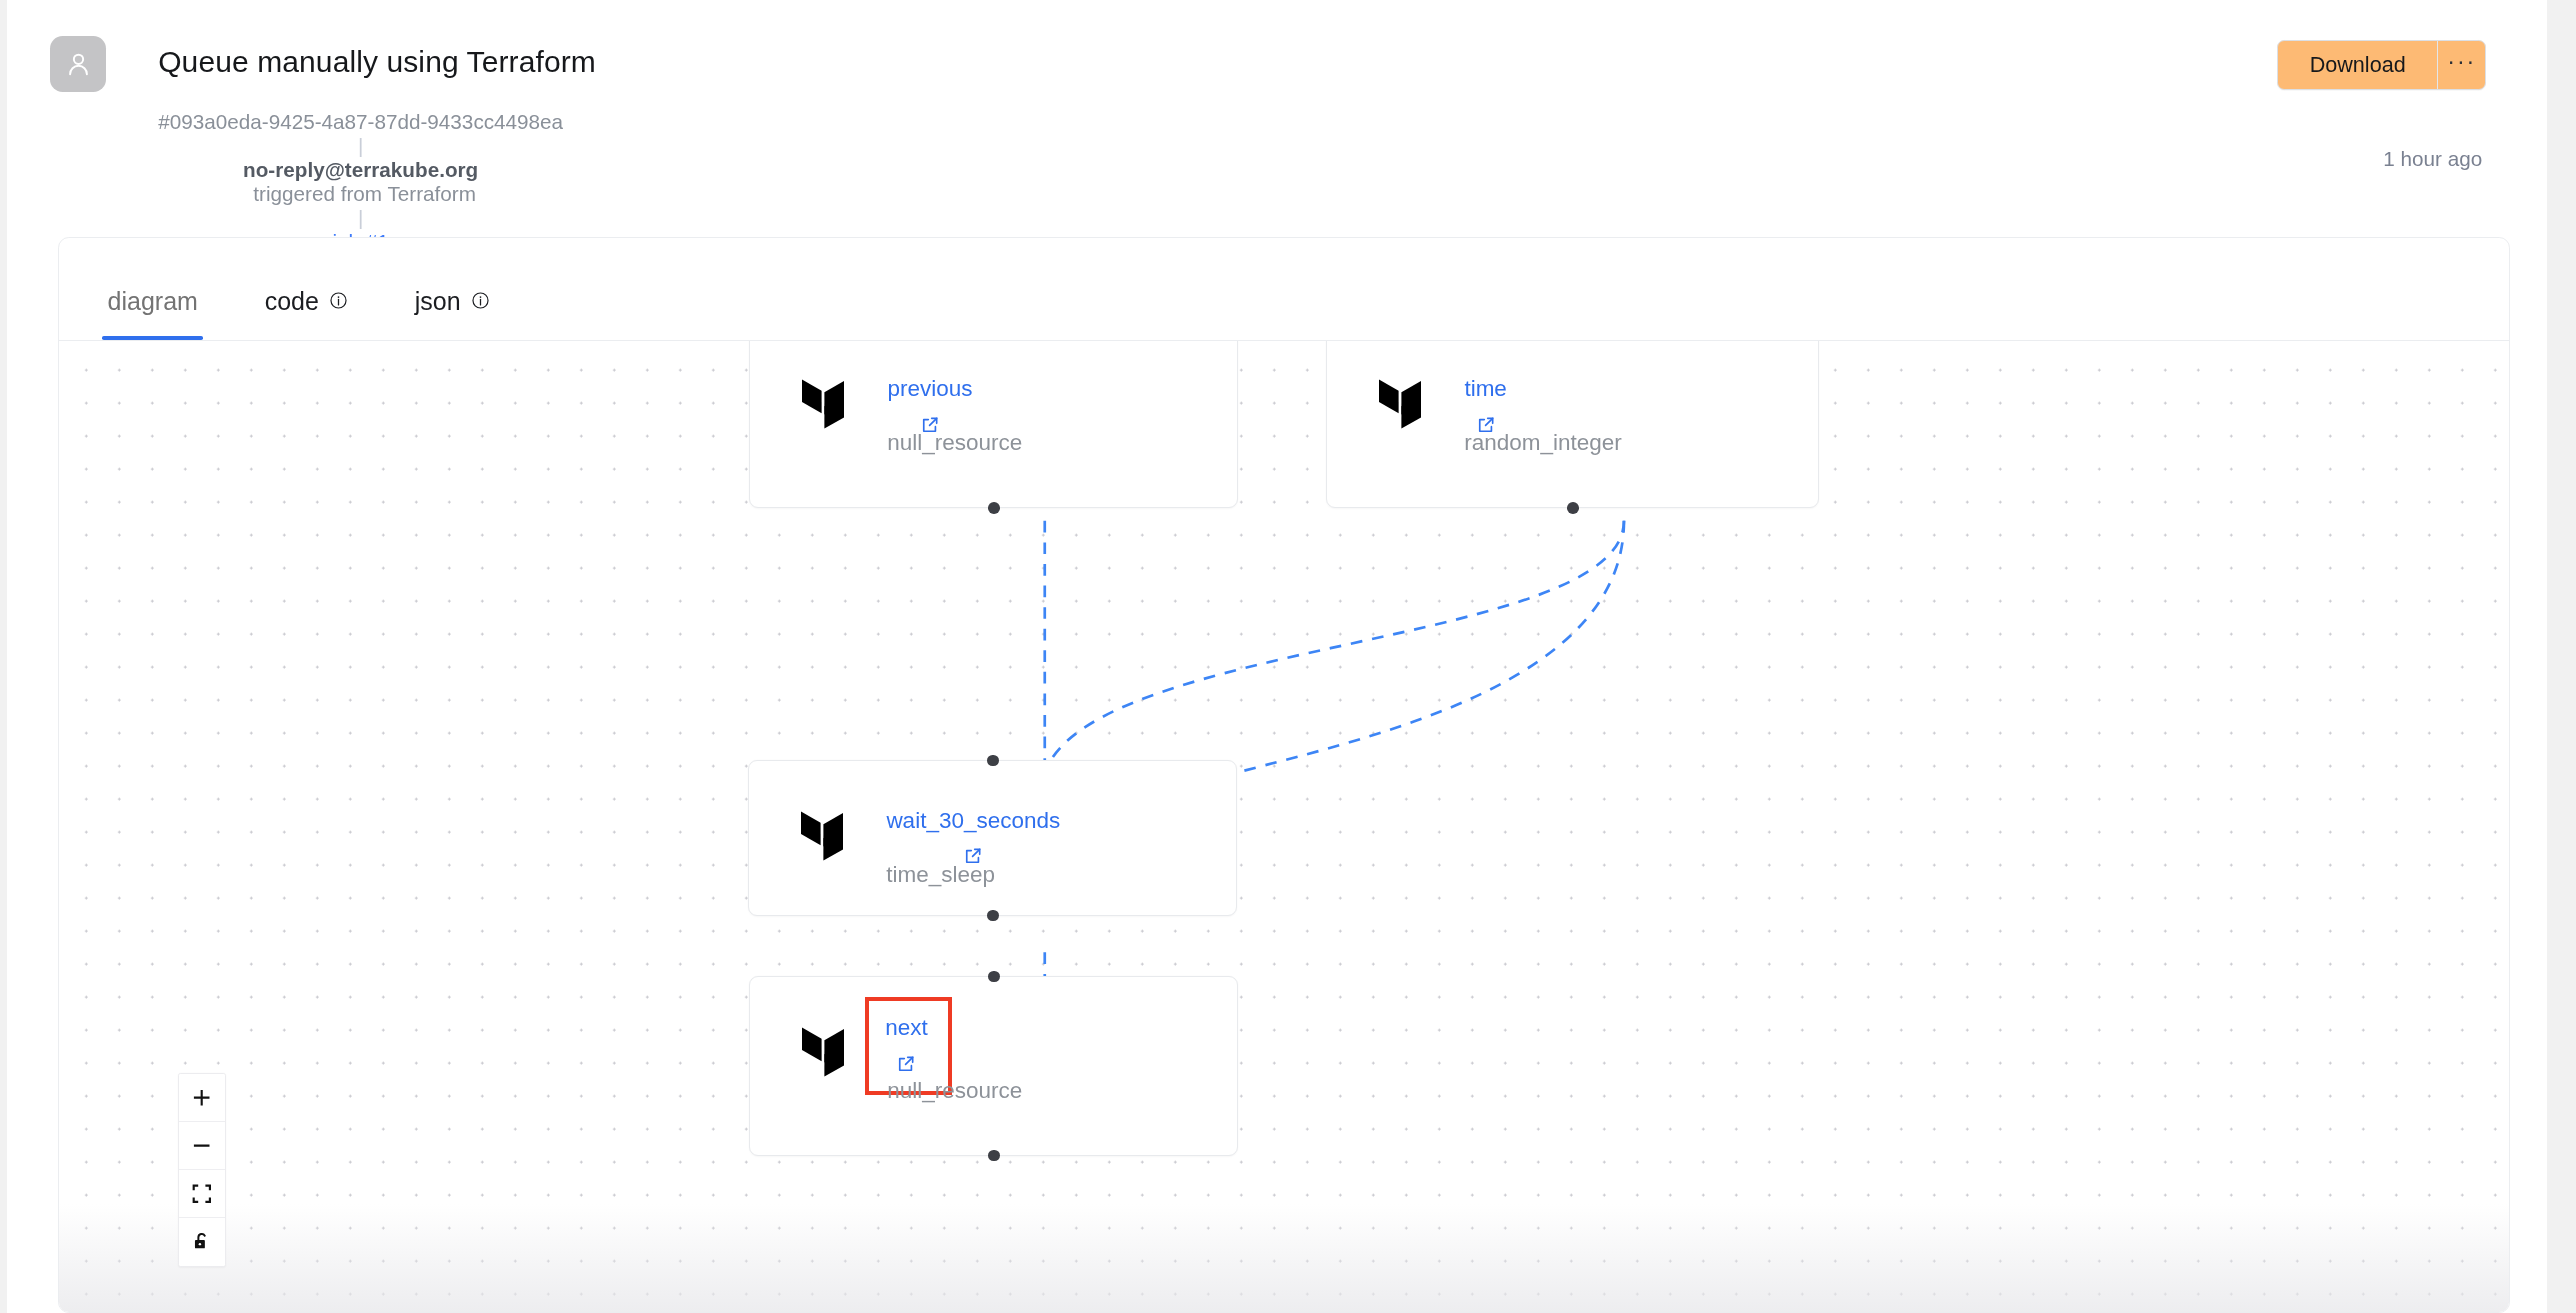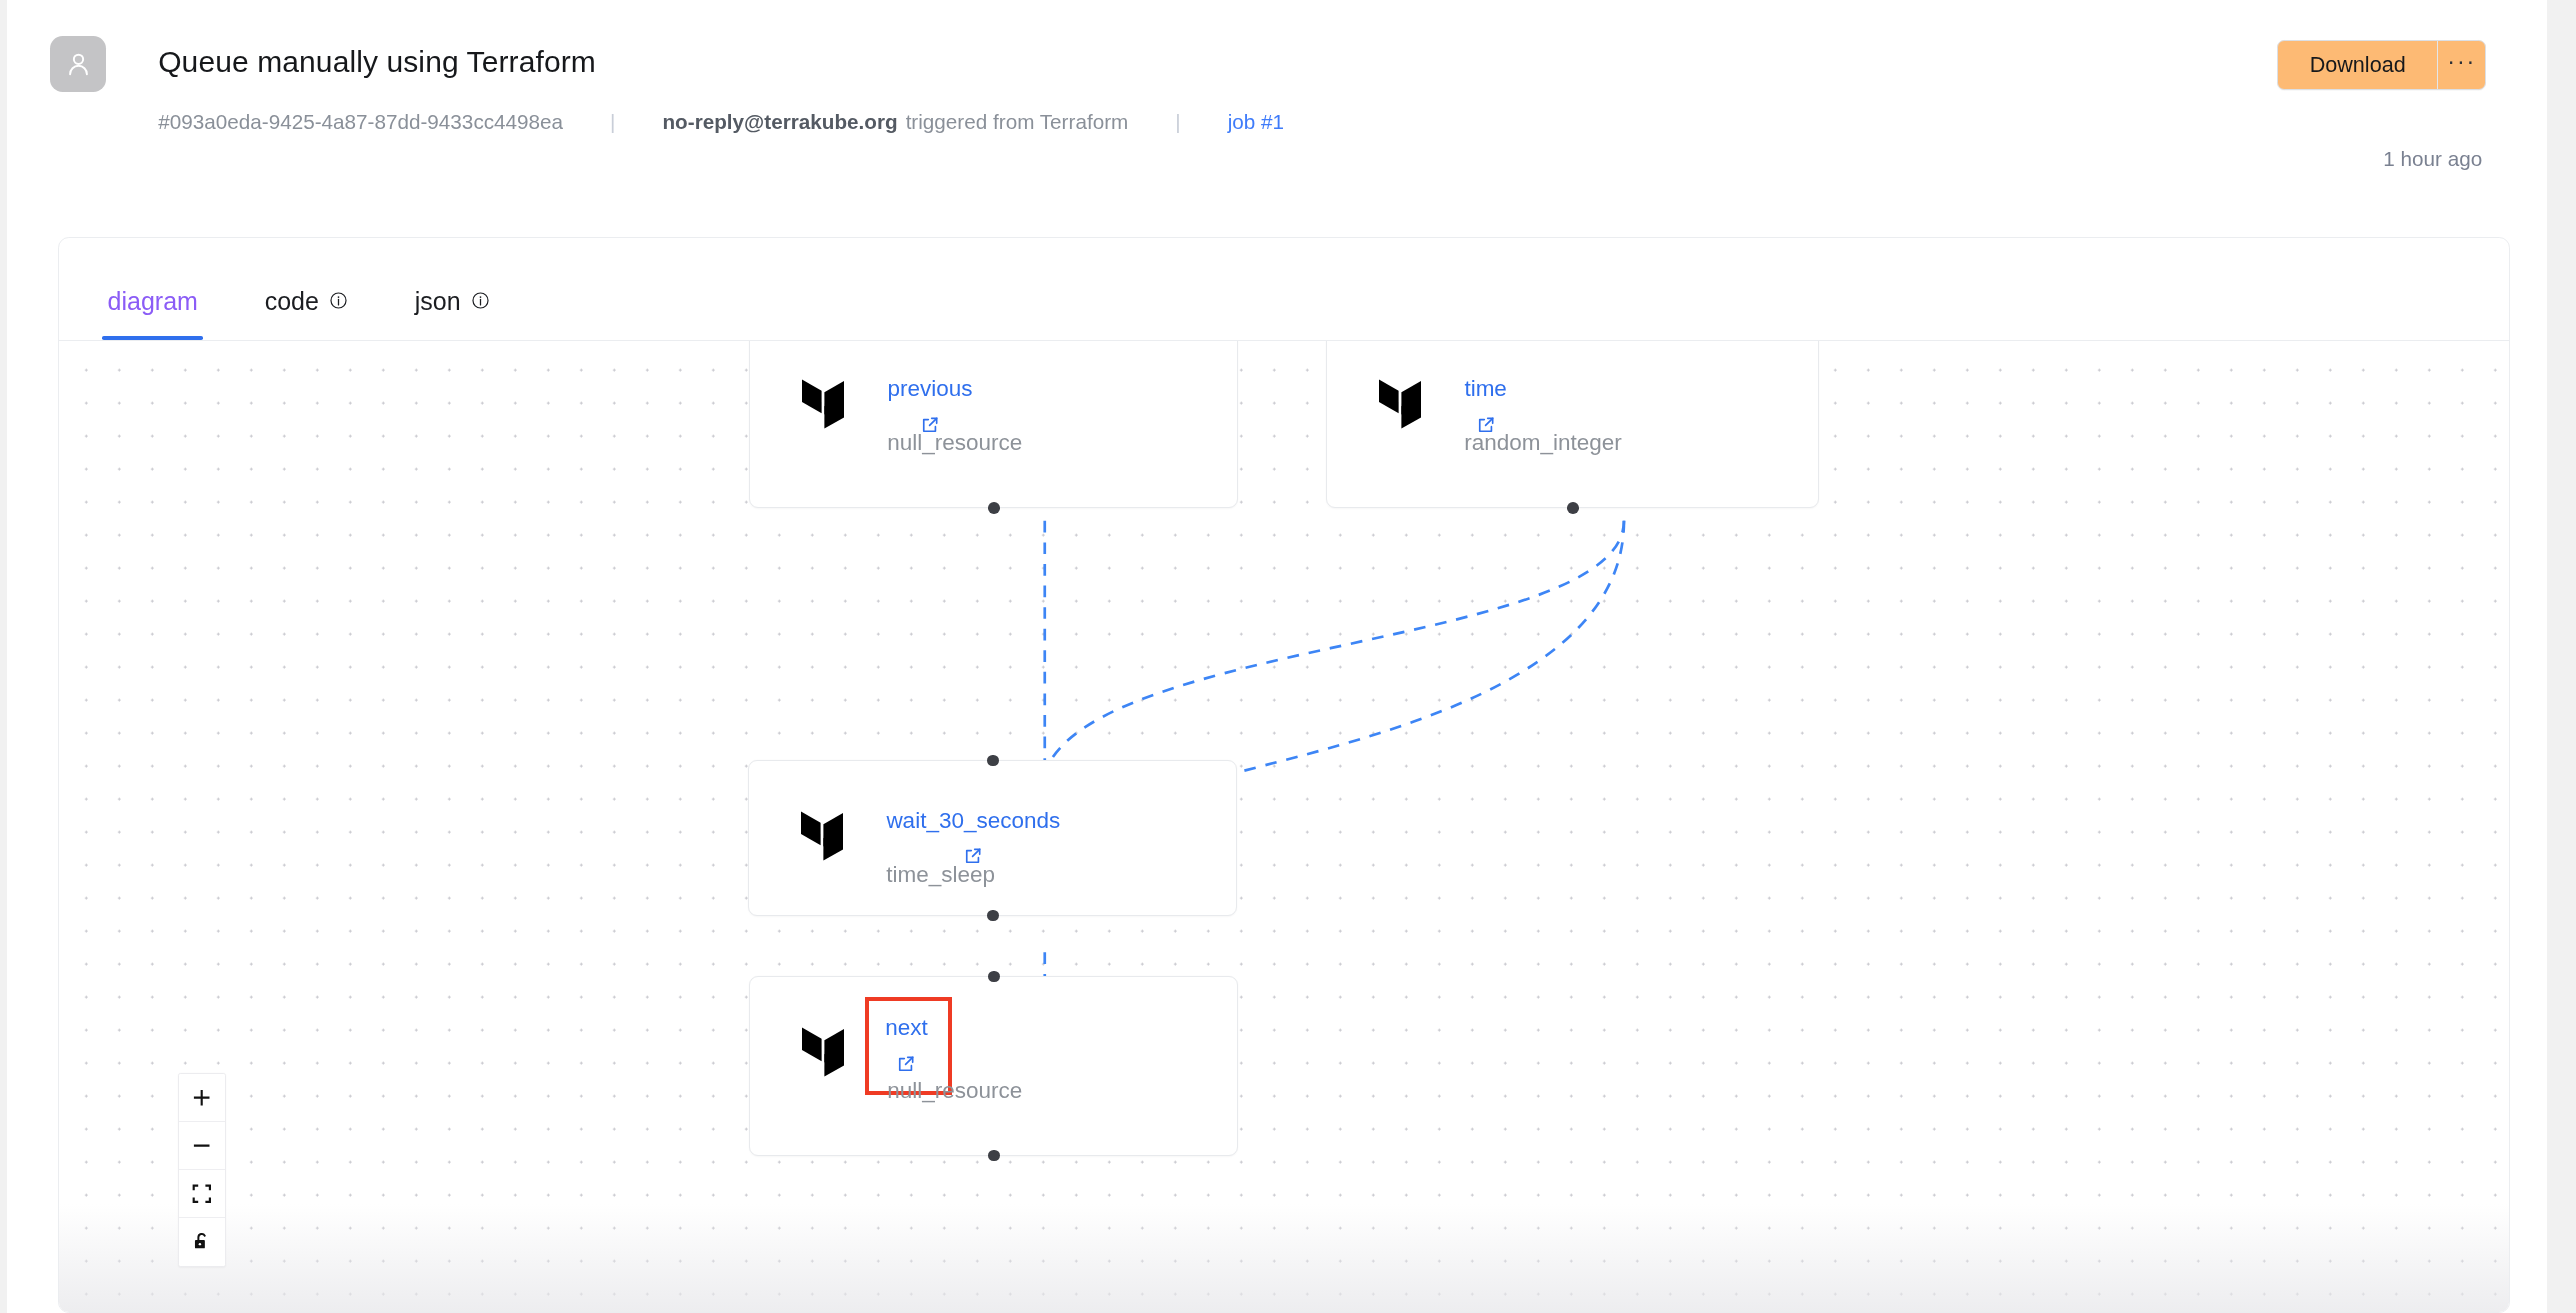--- a/index.html
+++ b/index.html
@@ -25,21 +25,21 @@
   }
   .avatar svg { display:block; }
   .title {
     position: absolute; left: 151px; top: 45px;
     font-size: 30px; color: #16181b; letter-spacing: 0.1px;
     font-weight: 400; white-space: nowrap;
   }
   .meta {
     position: absolute; left: 151px; top: 110px;
     font-size: 20.7px; color: #7a8191; white-space: nowrap;
-    display: flex; align-items: center;
+    display: flex; align-items: center; flex-direction: column;
   }
   .meta .sep { color: #c9ced8; padding: 0 47px; }
   .meta .commit { color: #8a9099; }
   .meta .email { color: #545a63; font-weight: bold; }
   .meta .trig { color: #8a9099; padding-left: 8px; }
   .meta .job { color: #3e7bfa; }
 
   .dl-group {
     position: absolute; right: 61px; top: 40px;
     display: flex; align-items: stretch;
@@ -83,21 +83,21 @@
   }
   .tab {
     position: relative;
     font-size: 25px; color: #1b1d21;
     padding: 0 5.4px 24px 5.4px;
     margin-right: 56px;
     display: flex; align-items: center; gap: 10px;
     cursor: pointer; background: none; border: none;
     font-family: "Liberation Sans", sans-serif;
   }
-  .tab.active { color: #8b5cf6; }
+  .tab.active { color: #737373; }
   .tab.active::after {
     content: ""; position: absolute; left: 0; right: 0; bottom: 0;
     height: 4.5px; background: #2f6fed; border-radius: 1.8px;
   }
   .info-ic { display: inline-block; vertical-align: middle; }
 
   
   .canvas {
     position: relative;
     width: 100%; height: 971px;

